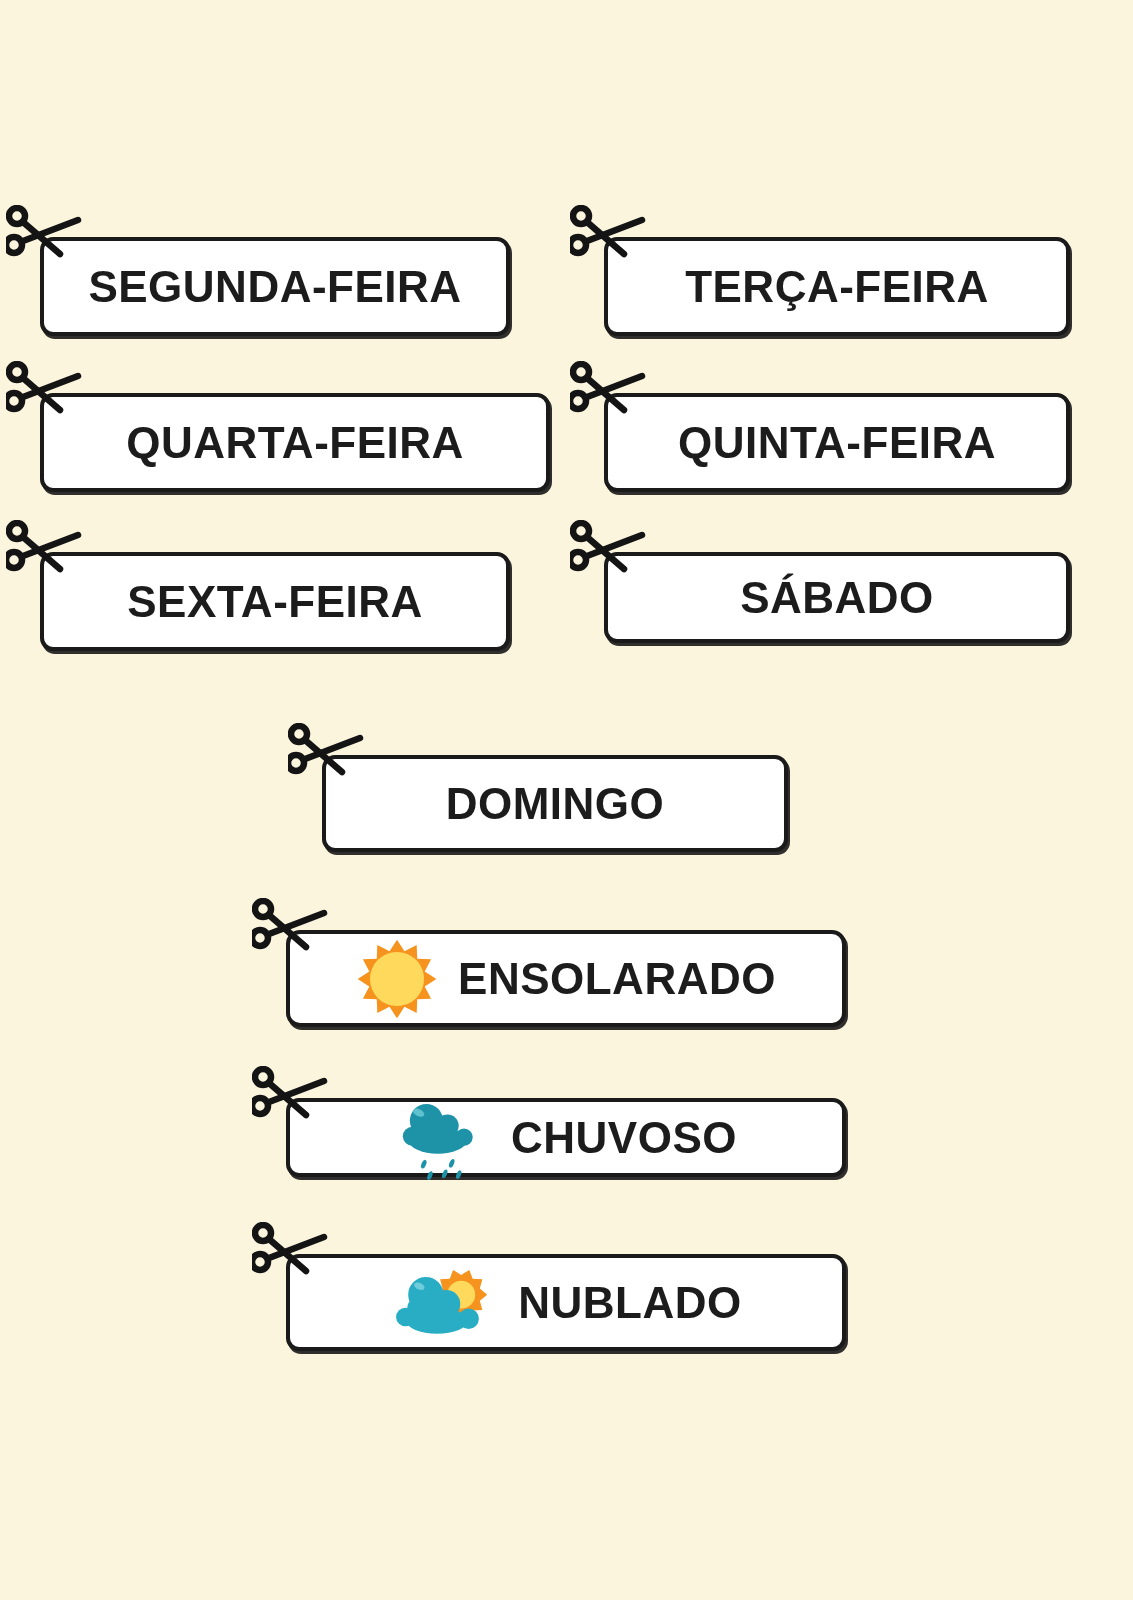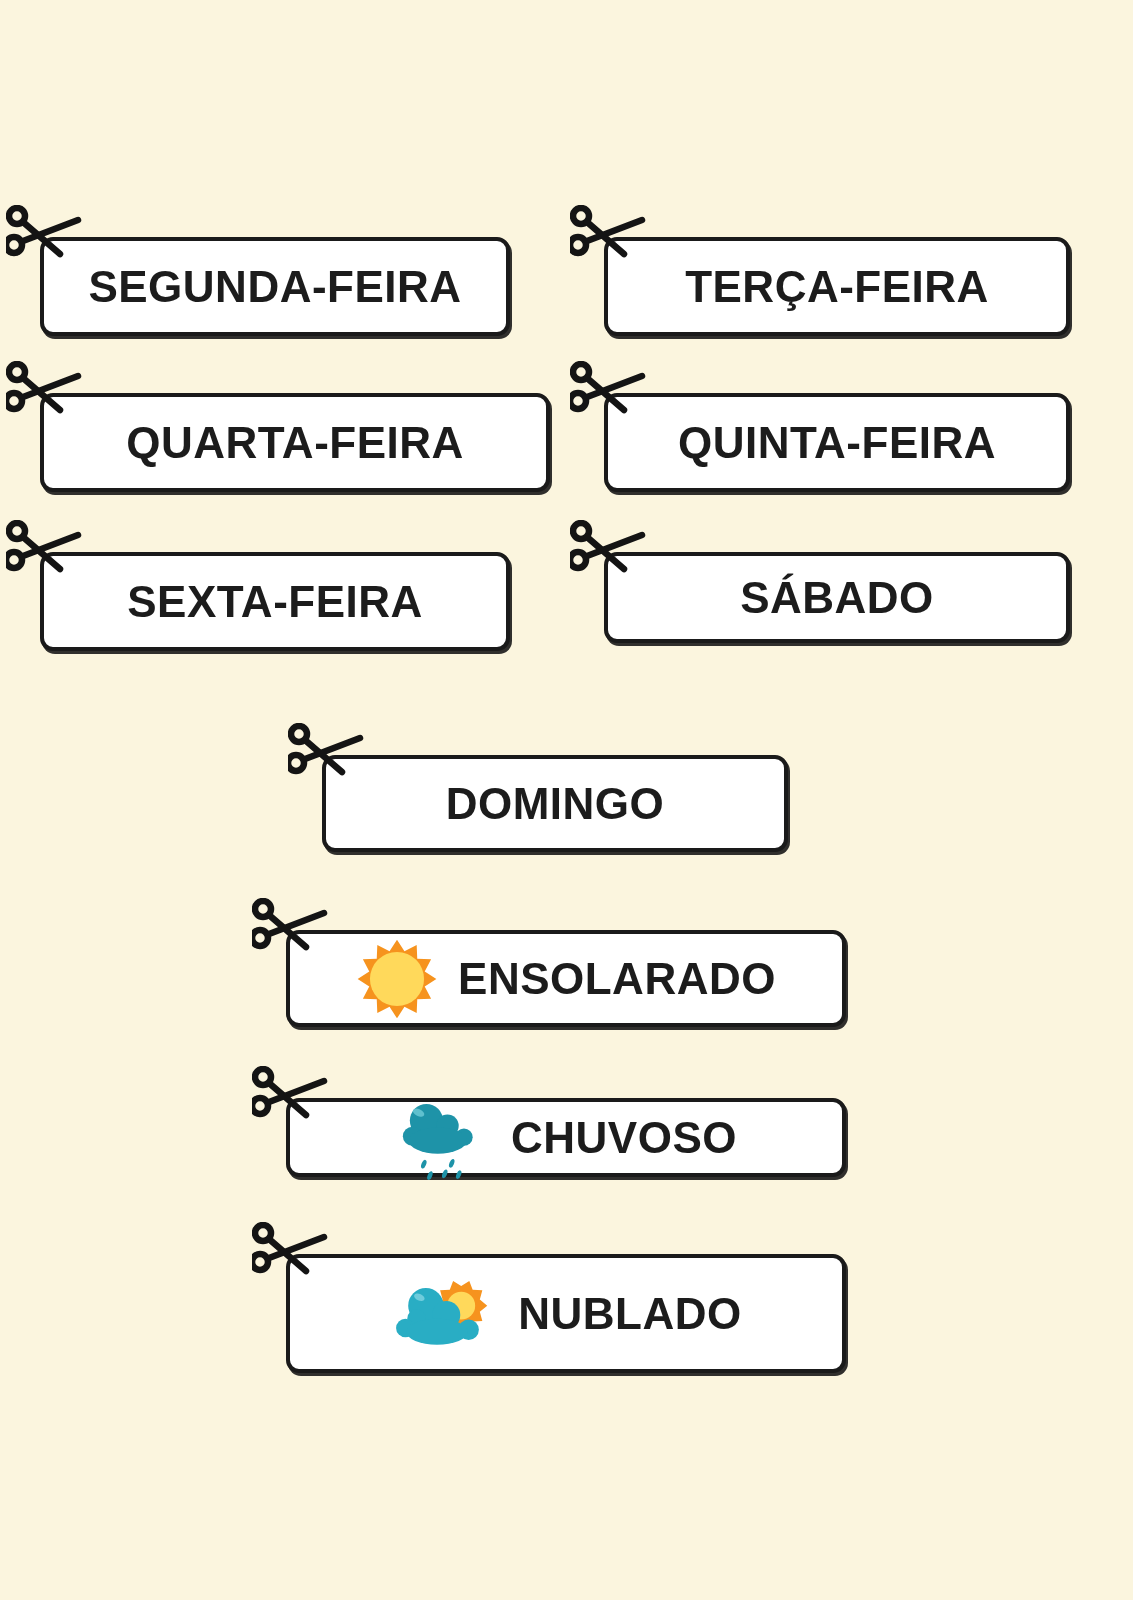--- a/index.html
+++ b/index.html
@@ -27,23 +27,23 @@
 
   
   .c-segunda { left:40px;  top:237px; width:470px; height:99px; }
   .c-terca   { left:604px; top:237px; width:466px; height:99px;text-align:right; }
   .c-quarta  { left:40px;  top:393px; width:510px; height:99px; }
   .c-quinta  { left:604px; top:393px; width:466px; height:99px;justify-content:center; }
   .c-sexta   { left:40px;  top:552px; width:470px; height:99px;text-align:right; }
   .c-sabado  { left:604px; top:552px; width:466px; height:91px; }
   .c-domingo { left:322px; top:725px; width:466px; height:97px;margin-top:30px; }
   
-  .c-ensolarado { left:286px; top:930px;  width:560px; height:97px; }
+  .c-ensolarado { left:286px; top:930px;  width:560px; height:97px;border-radius:14px; }
   .c-chuvoso    { left:286px; top:1098px; width:560px; height:79px;text-align:center; }
-  .c-nublado    { left:286px; top:1254px; width:560px; height:119px; }
+  .c-nublado    { left:286px; top:1254px; width:560px; height:97px; }
 </style>
 </head>
 <body>
 
 <div class="page">
 
   <div class="card c-segunda">
     <svg class="scissors" viewBox="0 0 78 54">
       <g fill="none" stroke-width="6.5" stroke-linecap="round" stroke="#141414">
         <circle cx="11" cy="11" r="8"></circle>

